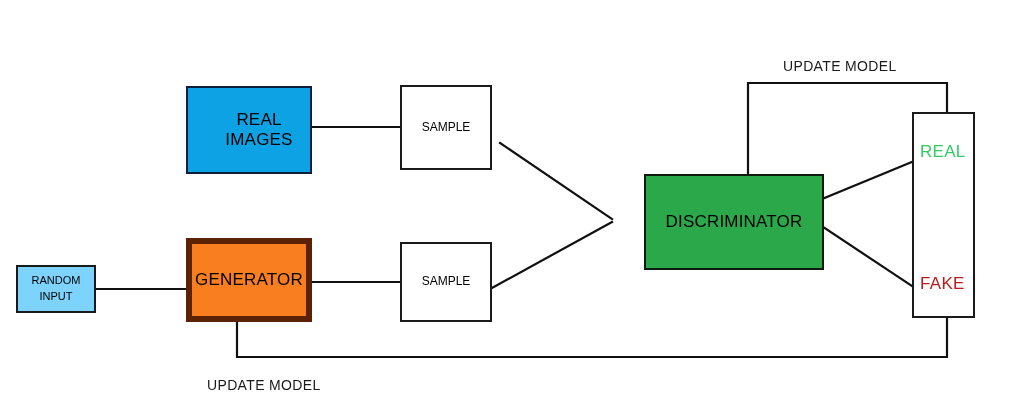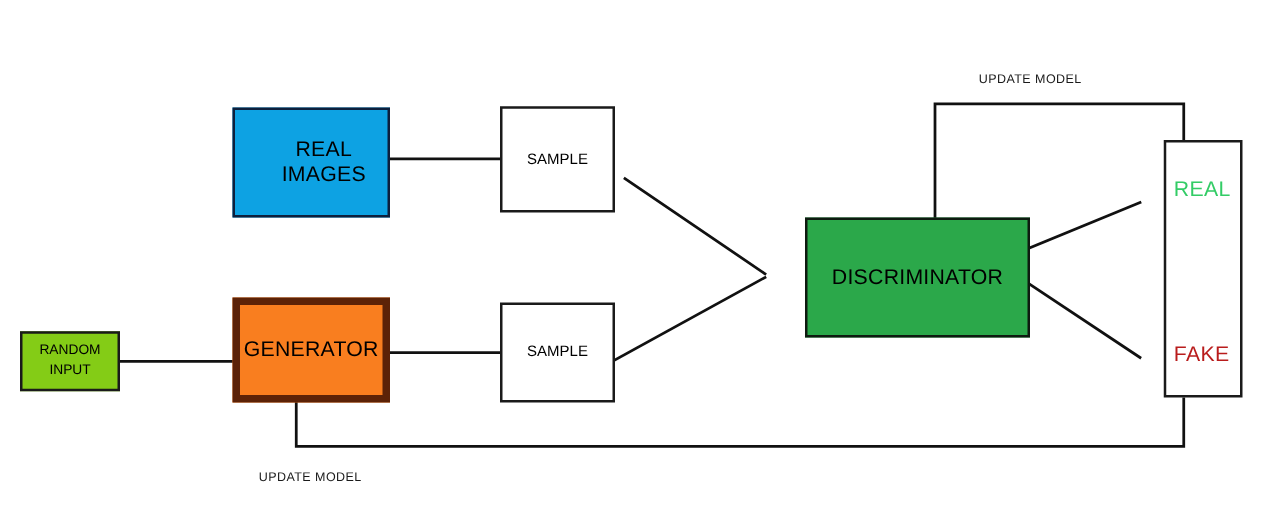--- a/index.html
+++ b/index.html
@@ -93,21 +93,21 @@
     left: 6px;
     font-size: 17px;
     letter-spacing: .3px;
   }
   .verdict-real { top: 28px; }
   .verdict-fake { top: 160px; }
 
   
   .caption {
     position: absolute;
-    font-size: 10px;
+    font-size: 14px;
     color: #1a1a1a;
     letter-spacing: .35px;
     white-space: nowrap;
     z-index: 3;
   }
   .caption-top    { left: 783px; top: 58px; }
   .caption-bottom { left: 207px; top: 377px; }
 </style>
 </head>
 <body>
@@ -138,38 +138,38 @@
   </svg>
 
   <div class="node node-real-images" style="background: rgb(13, 162, 227); border-color: rgb(13, 31, 60); padding-left: 20px;">
     <span>REAL IMAGES</span>
   </div>
 
   <div class="node node-sample node-sample-real" style="background: rgb(255, 255, 255); border-color: rgb(26, 26, 26);">
     <span>SAMPLE</span>
   </div>
 
-  <div class="node node-random-input" style="background: #84cc16; border-color: rgb(26, 26, 26);">
+  <div class="node node-random-input" style="background: #7dd3fc; border-color: rgb(26, 26, 26);">
     <span>RANDOM</span>
     <span>INPUT</span>
   </div>
 
   <div class="node node-generator" style="background: rgb(249, 126, 31); border-color: rgb(92, 34, 7);">
     <span>GENERATOR</span>
   </div>
 
   <div class="node node-sample node-sample-fake" style="background: rgb(255, 255, 255); border-color: rgb(26, 26, 26);">
     <span>SAMPLE</span>
   </div>
 
   <div class="node node-discriminator" style="background: rgb(43, 168, 74); border-color: rgb(14, 26, 16);">
     <span>DISCRIMINATOR</span>
   </div>
 
-  <div class="node node-verdict" style="background: rgb(255, 255, 255); border-color: rgb(26, 26, 26); margin-left: 19px;">
+  <div class="node node-verdict" style="background: rgb(255, 255, 255); border-color: rgb(26, 26, 26);">
     <span class="verdict-label verdict-real" style="color: rgb(51, 204, 102);">REAL</span>
     <span class="verdict-label verdict-fake" style="color: #b91c1c;">FAKE</span>
   </div>
 
   <div class="caption caption-top">UPDATE MODEL</div>
 
   <div class="caption caption-bottom">UPDATE MODEL</div>
 
 </div>
 

